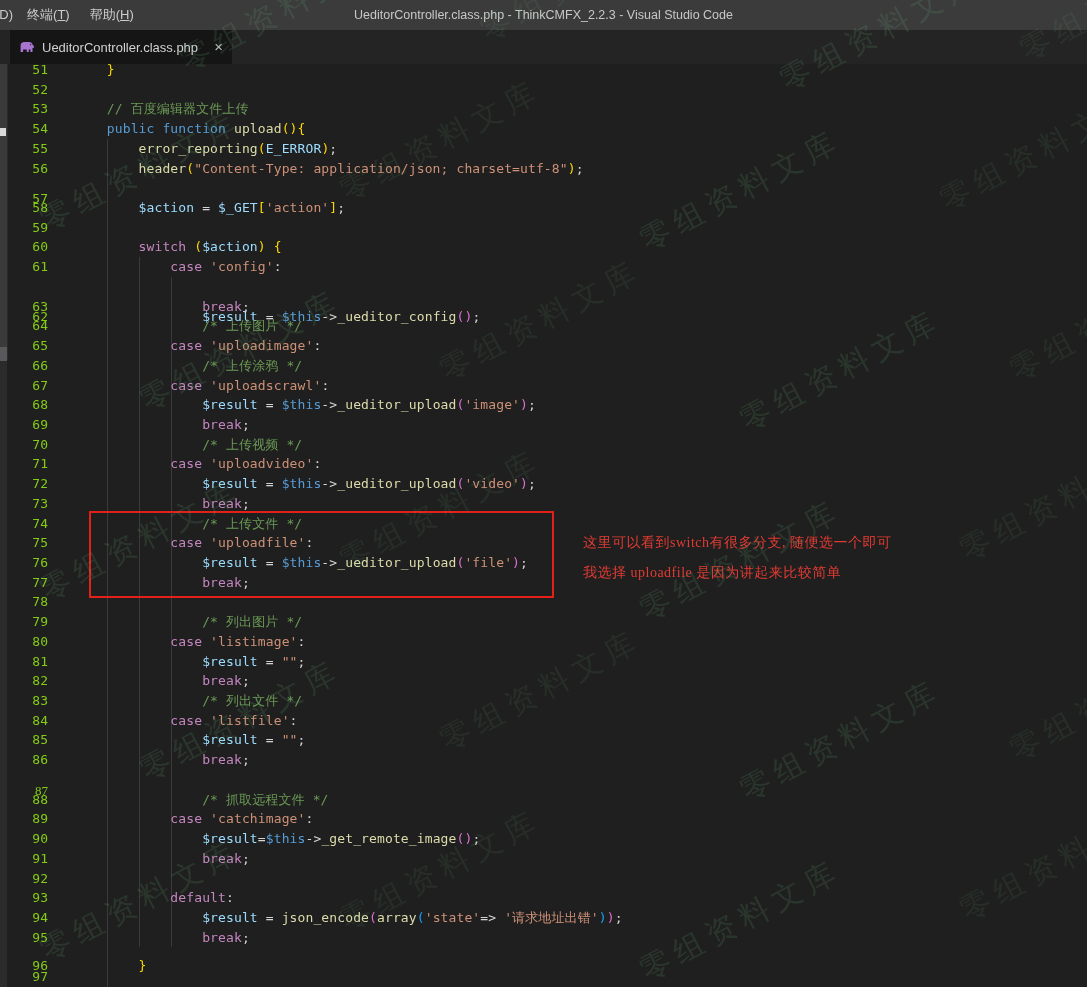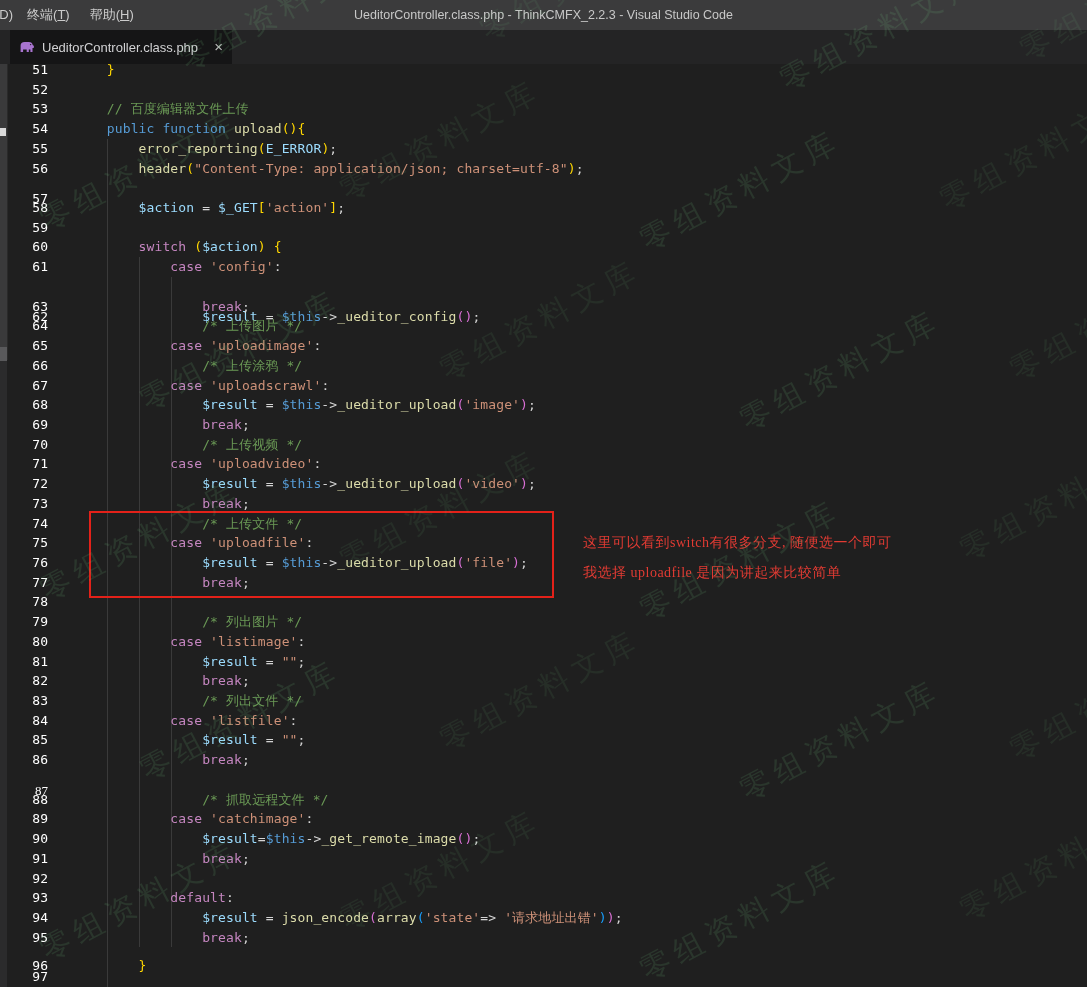--- a/index.html
+++ b/index.html
@@ -22,21 +22,21 @@
        display:flex;align-items:center;padding:0 9px;box-sizing:border-box;
        color:#d2d2d4;font-size:13px;cursor:default;}
   .tab-icon{width:16px;height:16px;flex:0 0 16px;}
   .tab-label{flex:1;margin-left:7px;white-space:nowrap;overflow:hidden;}
   .tab-close{color:#bdbdbd;font-size:15px;margin-left:4px;line-height:16px;}
 
   
   .editor{position:absolute;left:0;top:64px;width:100%;height:923px;background:#1f1f1f;z-index:1;}
   .line{position:absolute;left:0;width:100%;height:20px;line-height:19.72px;
         font-family:"DejaVu Sans Mono","Liberation Mono",monospace;font-size:13px;z-index:3;}
-  .ln{position:absolute;left:0;top:0;width:48px;text-align:right;color:#ffffff;}
+  .ln{position:absolute;left:0;top:0;width:48px;text-align:right;color:#84cc16;}
   .lt{position:absolute;left:75px;top:0;white-space:pre;letter-spacing:0.12px;}
 
   
   .c{color:#6A9955}.k{color:#569CD6}.m{color:#C586C0}.f{color:#DCDCAA}.s{color:#CE9178}
   .v{color:#9CDCFE}.p{color:#D4D4D4}.t{color:#569CD6}
   .b1{color:#FFD700}.b2{color:#DA70D6}.b3{color:#179FFF}
 
   .g{position:absolute;width:1px;background:#3a3a3a;z-index:1;}
 
   

